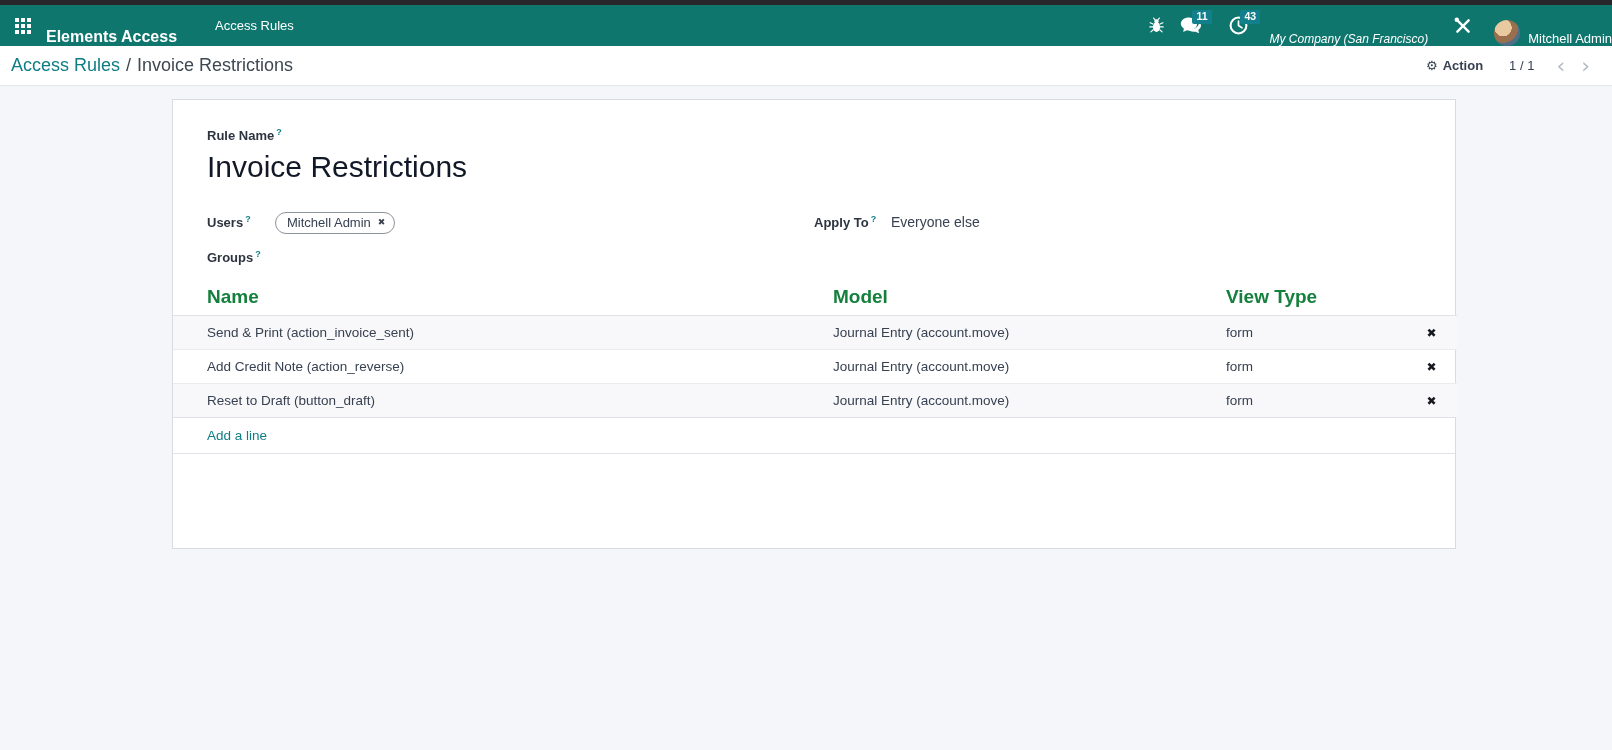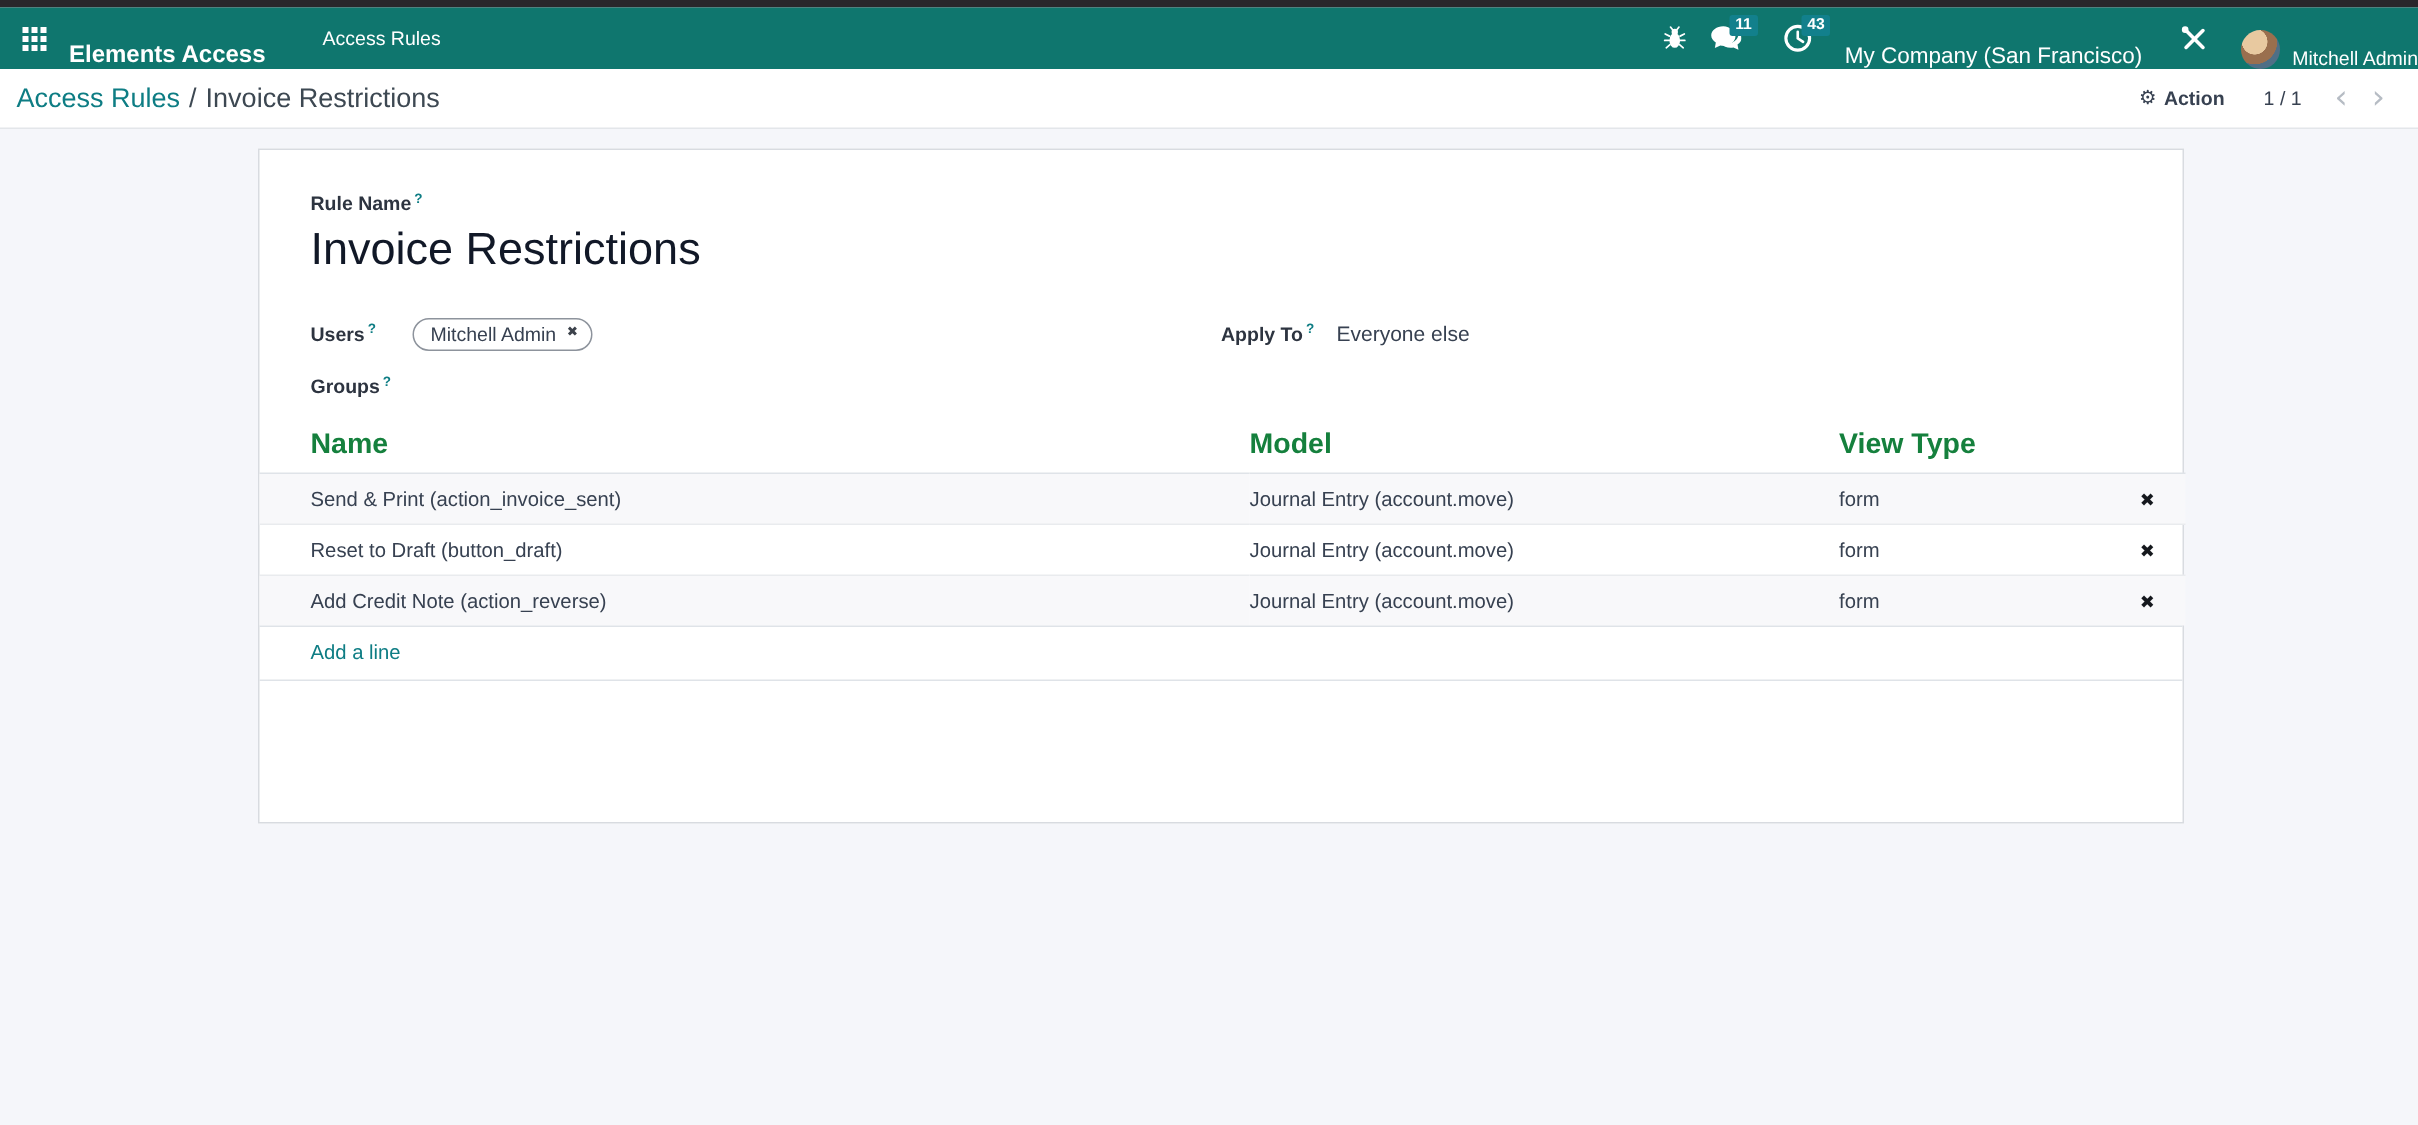--- a/index.html
+++ b/index.html
@@ -12,21 +12,21 @@
   
   .navbar { height:41px; background:#0f766e; display:flex; align-items:flex-end; color:#fff; white-space:nowrap; overflow:hidden; }
   .apps-btn { width:46px; height:41px; display:flex; align-items:center; justify-content:center; cursor:pointer; flex:0 0 auto; }
   .apps-grid { display:grid; grid-template-columns:repeat(3,4px); grid-template-rows:repeat(3,4px); gap:2px; }
   .apps-grid span { background:#fff; display:block; }
   .brand { font-size:16px; font-weight:700; margin-right:28px; cursor:pointer; }
   .nav-menu-item { font-size:13px; padding:0 10px; height:41px; display:flex; align-items:center; cursor:pointer; }
   .nav-spacer { flex:1 1 auto; }
   .nav-icon { position:relative; display:flex; align-items:center; justify-content:center; width:34px; height:41px; cursor:pointer; flex:0 0 auto; }
   .nav-badge { position:absolute; top:5px; left:19px; background:#12808c; color:#fff; font-size:10.5px; font-weight:700; padding:1px 4px 2px; border-radius:2px; line-height:1; }
-  .nav-company { font-size:15px; margin:0 18px 0 14px; cursor:pointer; }
+  .nav-company { font-size:12px; margin:0 18px 0 14px; cursor:pointer;font-style:italic; }
   .avatar { width:26px; height:26px; border-radius:50%; margin:0 8px 0 14px; flex:0 0 auto;
             background:radial-gradient(circle at 35% 30%, #e8c9a0 0 34%, #9a6f4e 35% 60%, #4f6f86 61% 100%); cursor:pointer; }
   .nav-user { font-size:13px; cursor:pointer; }
 
   
   .control-bar { height:40px; background:#fff; border-bottom:1px solid #e3e6ea; display:flex; align-items:center; padding:0 14px 0 11px; }
   .breadcrumb { font-size:18px; display:flex; align-items:center; gap:6px; }
   .breadcrumb .bc-link { color:#0e7d84; cursor:pointer; }
   .breadcrumb .bc-sep { color:#3d4852; }
   .breadcrumb .bc-current { color:#3d4852; }
@@ -221,31 +221,31 @@
         </tr>
       </thead>
       <tbody>
         <tr>
           <td>Send &amp; Print (action_invoice_sent)</td>
           <td>Journal Entry (account.move)</td>
           <td>form</td>
           <td class="del-cell"><span class="del-icon">✖</span></td>
         </tr>
         <tr>
+          <td>Add Credit Note (action_reverse)</td>
+          <td>Journal Entry (account.move)</td>
+          <td>form</td>
+          <td class="del-cell"><span class="del-icon">✖</span></td>
+        </tr>
+        <tr>
           <td>Reset to Draft (button_draft)</td>
           <td>Journal Entry (account.move)</td>
           <td>form</td>
           <td class="del-cell"><span class="del-icon">✖</span></td>
         </tr>
-        <tr>
-          <td>Add Credit Note (action_reverse)</td>
-          <td>Journal Entry (account.move)</td>
-          <td>form</td>
-          <td class="del-cell"><span class="del-icon">✖</span></td>
-        </tr>
       </tbody>
     </table>
 
     <div class="add-line-row">
       <span class="add-line-link">Add a line</span>
     </div>
 
     <div class="sheet-bottom-space"></div>
   </section>
 </main>

